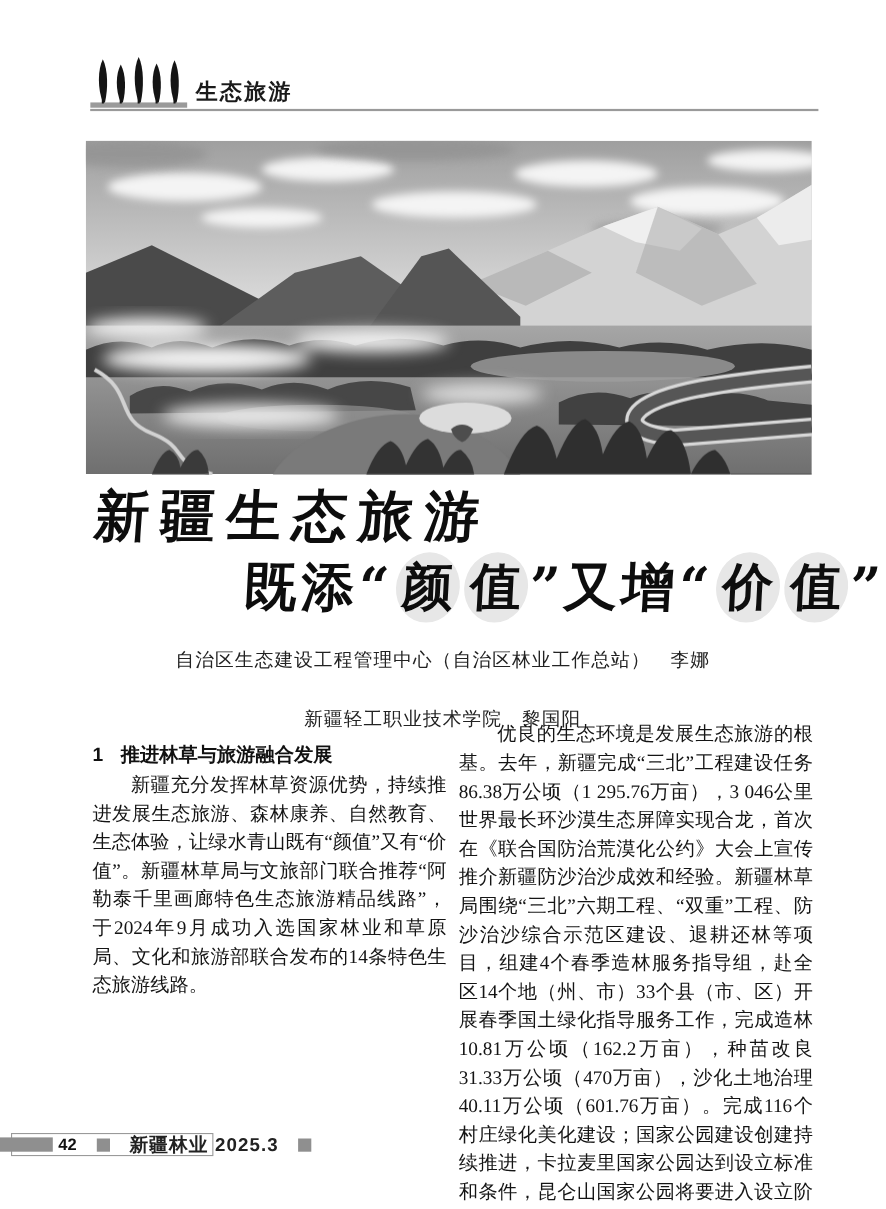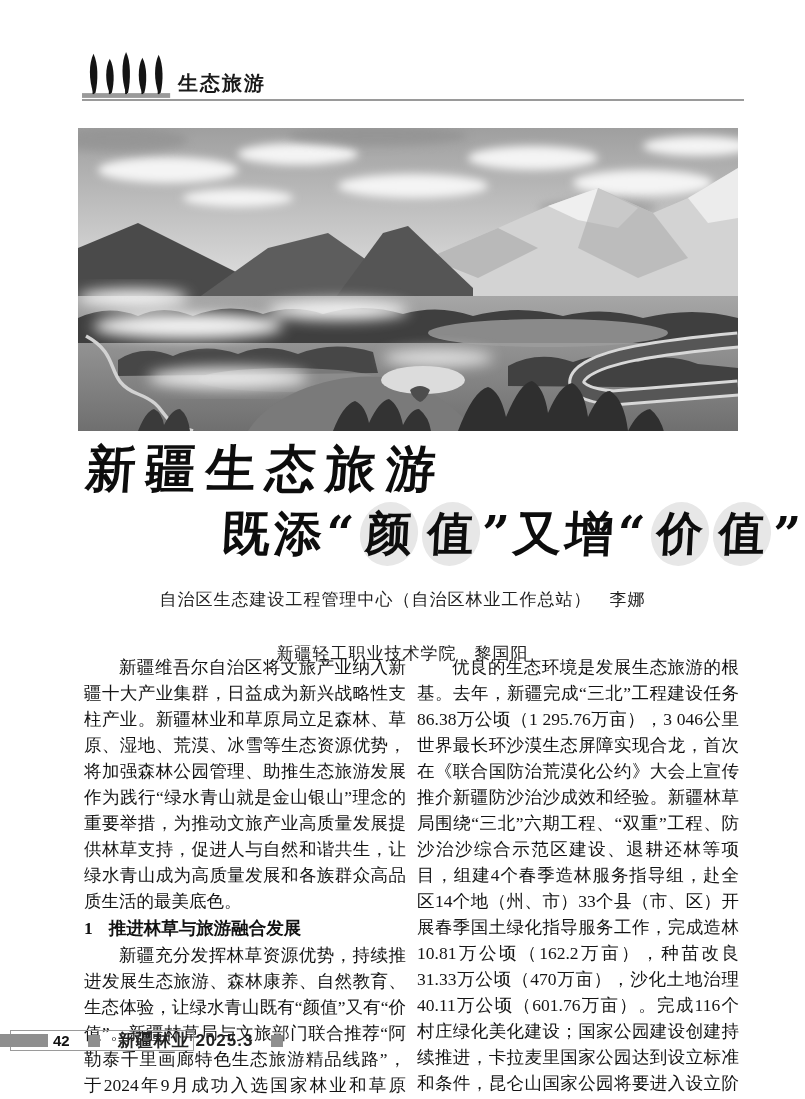--- a/index.html
+++ b/index.html
@@ -46,23 +46,23 @@
     font-size:17px; color:#222; letter-spacing:1px;
   }
   .author-line .aff { margin-right:18px; }
   .author-1 { top:588px; }
   .author-2 { top:642px; }
   
   .columns { position:absolute; left:84px; top:654px; width:655px; display:flex; gap:11px; }
   .col { width:322px; font-size:17.5px; line-height:26px; text-align:justify; color:#141414; }
   .col p { text-indent:2em; }
   .sec-heading {
-    font-family:Liberation Serif, serif;
+    font-family:Liberation Sans, sans-serif;
     font-weight:bold; font-size:17.5px; color:#111;
-    margin:1px 0 1px 0; text-indent:0;
+    margin:19px 0 1px 0; text-indent:0;
   }
   .sec-heading .num { margin-right:16px; }
   
   .footer-box {
     position:absolute; left:10px; top:1030px; width:184px; height:21px;
     border:1px solid #9a9a9a;
   }
   .footer-bar { position:absolute; left:0; top:1034px; width:48px; height:13px; background:#8f8f8f; }
   .footer-items {
     position:absolute; left:53px; top:1032px; height:17px;
@@ -188,21 +188,20 @@
 
   <div class="author-line author-1">
     <span class="aff">自治区生态建设工程管理中心（自治区林业工作总站）</span><span>李娜</span>
   </div>
   <div class="author-line author-2">
     <span class="aff">新疆轻工职业技术学院</span><span>黎国阳</span>
   </div>
 
   <div class="columns">
     <div class="col">
-      <p>新疆维吾尔自治区将文旅产业纳入新疆十大产业集群，日益成为新兴战略性支柱产业。新疆林业和草原局立足森林、草原、湿地、荒漠、冰雪等生态资源优势，将加强森林公园管理、助推生态旅游发展作为践行“绿水青山就是金山银山”理念的重要举措，为推动文旅产业高质量发展提供林草支持，促进人与自然和谐共生，让绿水青山成为高质量发展和各族群众高品质生活的最美底色。</p>
       <div class="sec-heading">
         <span class="num">1</span><span>推进林草与旅游融合发展</span>
       </div>
       <p>新疆充分发挥林草资源优势，持续推进发展生态旅游、森林康养、自然教育、生态体验，让绿水青山既有“颜值”又有“价值”。新疆林草局与文旅部门联合推荐“阿勒泰千里画廊特色生态旅游精品线路”，于2024年9月成功入选国家林业和草原局、文化和旅游部联合发布的14条特色生态旅游线路。</p>
     </div>
     <div class="col">
       <p>优良的生态环境是发展生态旅游的根基。去年，新疆完成“三北”工程建设任务86.38万公顷（1 295.76万亩），3 046公里世界最长环沙漠生态屏障实现合龙，首次在《联合国防治荒漠化公约》大会上宣传推介新疆防沙治沙成效和经验。新疆林草局围绕“三北”六期工程、“双重”工程、防沙治沙综合示范区建设、退耕还林等项目，组建4个春季造林服务指导组，赴全区14个地（州、市）33个县（市、区）开展春季国土绿化指导服务工作，完成造林10.81万公顷（162.2万亩），种苗改良31.33万公顷（470万亩），沙化土地治理40.11万公顷（601.76万亩）。完成116个村庄绿化美化建设；国家公园建设创建持续推进，卡拉麦里国家公园达到设立标准和条件，昆仑山国家公园将要进入设立阶段；支持新疆阿克苏地区天山托木尔景区成功创建国家5 A级景区。</p>
     </div>
   </div>
 

